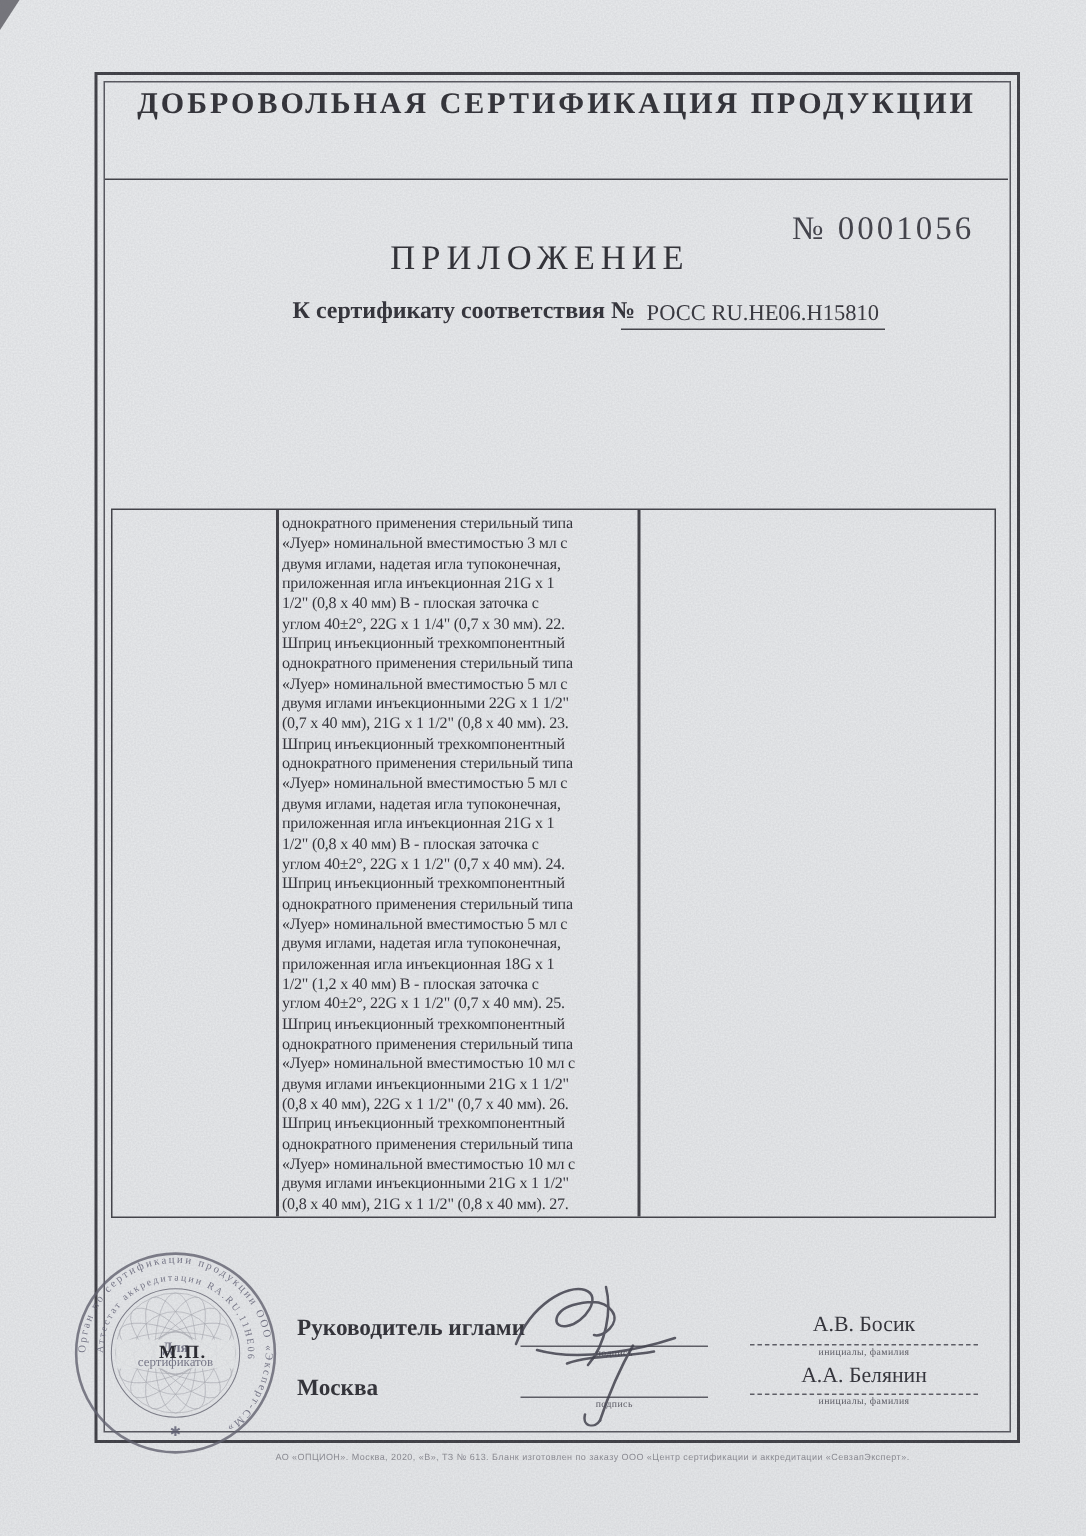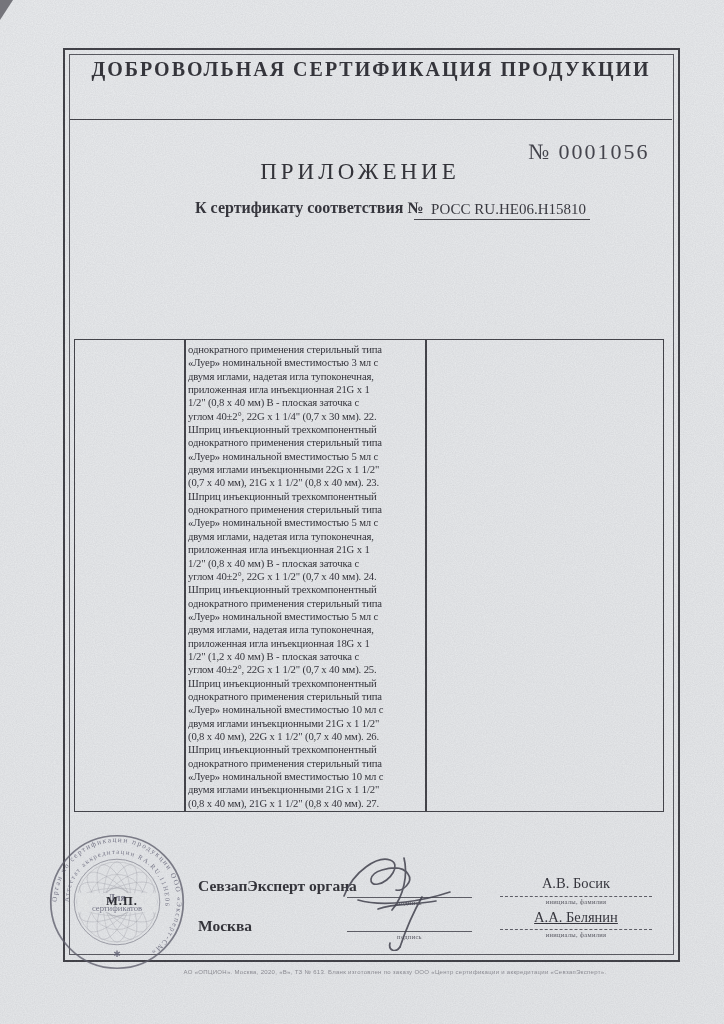--- a/index.html
+++ b/index.html
@@ -31,21 +31,21 @@
   .role{font-size:15.5px;font-weight:bold;color:#2e2e34;}
   .role1{left:198px;top:877px;} .role2{left:198px;top:917px;}
   .sigline{border-top:1px solid #5a5a62;}
   .sigline1{left:347px;top:897px;width:125px;} .sigline2{left:347px;top:931px;width:125px;}
   .dashline{border-top:1px dashed #5a5a62;}
   .nameline1{left:500px;top:896px;width:152px;} .nameline2{left:500px;top:929px;width:152px;}
   .caption{font-size:6.5px;color:#55555e;text-align:center;letter-spacing:.3px;font-family:"Liberation Serif",serif;}
   .cap-sig1{left:347px;top:899px;width:125px;} .cap-sig2{left:347px;top:933px;width:125px;}
   .cap-name1{left:500px;top:898px;width:152px;} .cap-name2{left:500px;top:931px;width:152px;}
   .sig-name{font-size:14.5px;text-align:center;color:#2f2f36;}
-  .name1{left:500px;top:875px;width:152px;} .name2{left:500px;top:909px;width:152px;text-decoration:underline;}
+  .name1{left:500px;top:875px;width:152px;} .name2{left:500px;top:909px;width:152px;}
   .sig-svg{pointer-events:none;}
   .sig1{left:338px;top:852px;} .sig2{left:358px;top:893px;}
   
   .stamp{left:48px;top:833px;width:138px;height:138px;opacity:.78;}
   .mp-mark{left:106px;top:894px;font-size:12.5px;font-weight:bold;letter-spacing:1px;color:#26262c;text-align:right;}
   
   .fineprint{left:130px;top:969px;width:530px;text-align:center;font-size:6px;letter-spacing:.3px;
     color:#8b8b92;font-family:"Liberation Sans","DejaVu Sans",sans-serif;}
   .noise{left:0;top:0;z-index:60;pointer-events:none;}
 </style>
@@ -103,21 +103,21 @@
 «Луер» номинальной вместимостью 10 мл с
 двумя иглами инъекционными 21G x 1 1/2"
 (0,8 x 40 мм), 22G x 1 1/2" (0,7 x 40 мм). 26.
 Шприц инъекционный трехкомпонентный
 однократного применения стерильный типа
 «Луер» номинальной вместимостью 10 мл с
 двумя иглами инъекционными 21G x 1 1/2"
 (0,8 x 40 мм), 21G x 1 1/2" (0,8 x 40 мм). 27.</div>
   </div>
 
-  <div class="abs role role1">СевзапЭксперт органа</div>
+  <div class="abs role role1">Руководитель иглами</div>
   <div class="abs role role2">Москва</div>
 
   <div class="abs sigline sigline1"></div>
   <div class="abs caption cap-sig1">подпись</div>
   <div class="abs sig-name name1">А.В. Босик</div>
   <div class="abs dashline nameline1"></div>
   <div class="abs caption cap-name1">инициалы, фамилия</div>
 
   <div class="abs sigline sigline2"></div>
   <div class="abs caption cap-sig2">подпись</div>

